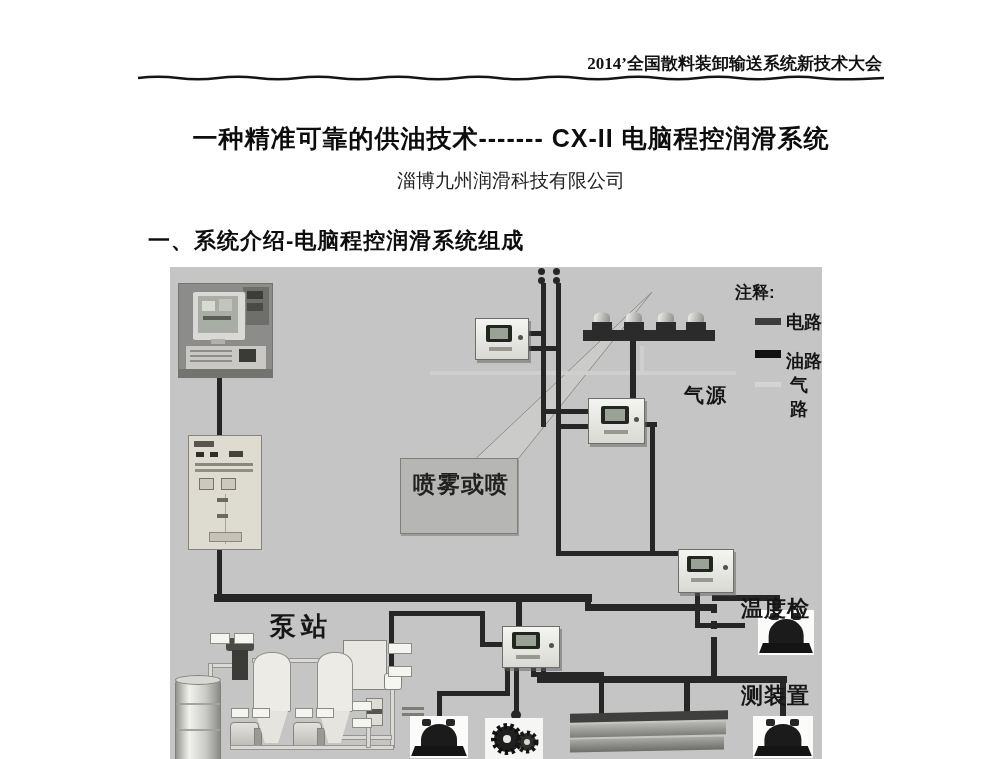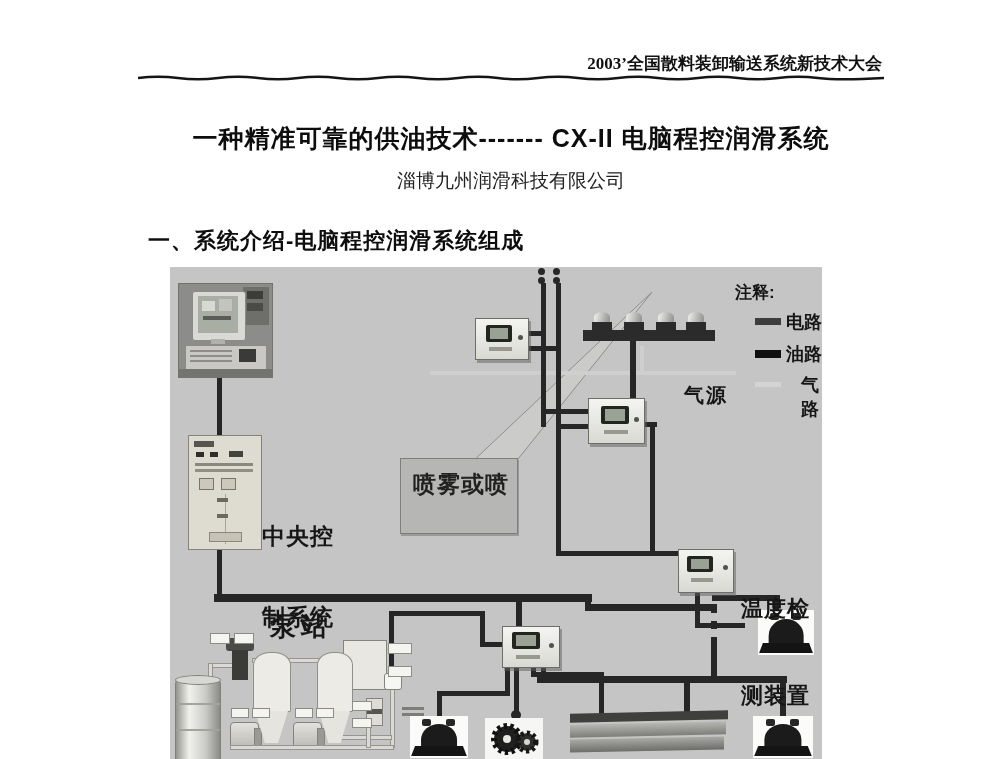--- a/index.html
+++ b/index.html
@@ -75,21 +75,21 @@
   .mininote{position:absolute;z-index:5;background:repeating-linear-gradient(#7d7d78 0 3px,transparent 3px 6px);}
 
   .manifold-bar{position:absolute;z-index:3;background:#2b2b2b;}
   .noz-dome{position:absolute;z-index:3;background:linear-gradient(100deg,#f0f0ee,#8f8f8c);
             border-radius:50% 50% 18% 18%;}
   .noz-base{position:absolute;z-index:3;background:#2b2b2b;}
 </style>
 </head>
 <body>
 
-<div class="hdr-text">2003’全国散料装卸输送系统新技术大会</div>
+<div class="hdr-text">2014’全国散料装卸输送系统新技术大会</div>
 <svg class="hdr-rule" viewBox="0 0 746 8">
   <path d="M0 4 Q20 1.5 40 4 T80 4 T120 4 T160 4 T200 4 T240 4 T280 4 T320 4 T360 4 T400 4 T440 4 T480 4 T520 4 T560 4 T600 4 T640 4 T680 4 T746 4" fill="none" stroke="#151515" stroke-width="2.4"></path>
 </svg>
 <div class="doc-title">一种精准可靠的供油技术------- CX-II 电脑程控润滑系统</div>
 <div class="doc-sub">淄博九州润滑科技有限公司</div>
 <div class="sec-head">一、系统介绍-电脑程控润滑系统组成</div>
 
 <div id="diagram">
 
   <svg id="wedge" width="652" height="492" viewBox="0 0 652 492">
@@ -168,23 +168,23 @@
 
   <div class="callout" style="left:230px;top:191px;width:118px;height:76px;box-sizing:border-box;">
     <div>喷雾或喷</div>
   </div>
 
   <div class="legend" style="left:560px;top:10px;width:92px;height:115px;">
     <span class="lt" style="left:5px;top:4px;">注释:</span>
     <span class="sw" style="left: 25px; top: 41px; width: 26px; height: 7px; background: rgb(61, 61, 61);"></span>
     <span class="ll" style="left:56px;top:33px;">电路</span>
     <span class="sw" style="left: 25px; top: 73px; width: 26px; height: 8px; background: rgb(16, 16, 16);"></span>
-    <span class="ll" style="left:56px;top:65px;">油路</span>
+    <span class="ll" style="left:56px;top:72px;">油路</span>
     <span class="sw" style="left: 25px; top: 105px; width: 26px; height: 5px; background: rgb(212, 212, 212);"></span>
-    <span class="ll" style="left:71px;top:96px;font-family:Liberation Mono, monospace;">气路</span>
+    <span class="ll" style="left:60px;top:96px;font-family:Liberation Mono, monospace;">气路</span>
   </div>
 
   <div class="bearing" style="left:588px;top:343px;width:56px;height:45px;">
     <span class="cap" style="left:12px;"></span>
     <span class="cap" style="left:34px;"></span>
     <span class="dome"></span>
     <span class="base"></span>
   </div>
   <div class="bearing" style="left:583px;top:449px;width:60px;height:42px;">
     <span class="cap" style="left:13px;"></span>
@@ -245,24 +245,20 @@
   <div class="tag" style="left:125px;top:441px;width:18px;height:10px;"></div>
   <div class="tag" style="left:146px;top:441px;width:18px;height:10px;"></div>
   <div class="tag" style="left:182px;top:434px;width:20px;height:10px;"></div>
   <div class="tag" style="left:182px;top:451px;width:20px;height:10px;"></div>
   <div class="valve" style="left:196px;top:431px;width:15px;height:26px;">
       <i></i>
     </div>
   <div class="fit" style="left:214px;top:406px;width:16px;height:15px;"></div>
   <div class="mininote" style="left:232px;top:440px;width:22px;height:12px;"></div>
 
-  <div class="dlabel" style="left:92px;top:202px;font-size:23px;line-height:27px;letter-spacing:1px;">
-    <div>中央控</div>
-    <div>制系统</div>
-  </div>
   <div class="dlabel" style="left:100px;top:342px;font-size:26px;letter-spacing:5px;">泵站</div>
   <div class="dlabel" style="left:571px;top:269px;font-size:22px;line-height:29px;letter-spacing:1px;">
     <div>温度检</div>
     <div>测装置</div>
   </div>
   <div class="dlabel" style="left:514px;top:115px;font-size:20px;letter-spacing:2px;">气源</div>
 
 <i class="ln a" style="left: 260px; top: 104px; width: 306px; height: 4px;"></i>
     <i class="ln a" style="left: 470px; top: 79px; width: 4px; height: 27px;"></i>
     <i class="ln p" style="left: 82px; top: 391px; width: 92px; height: 5px;"></i>

